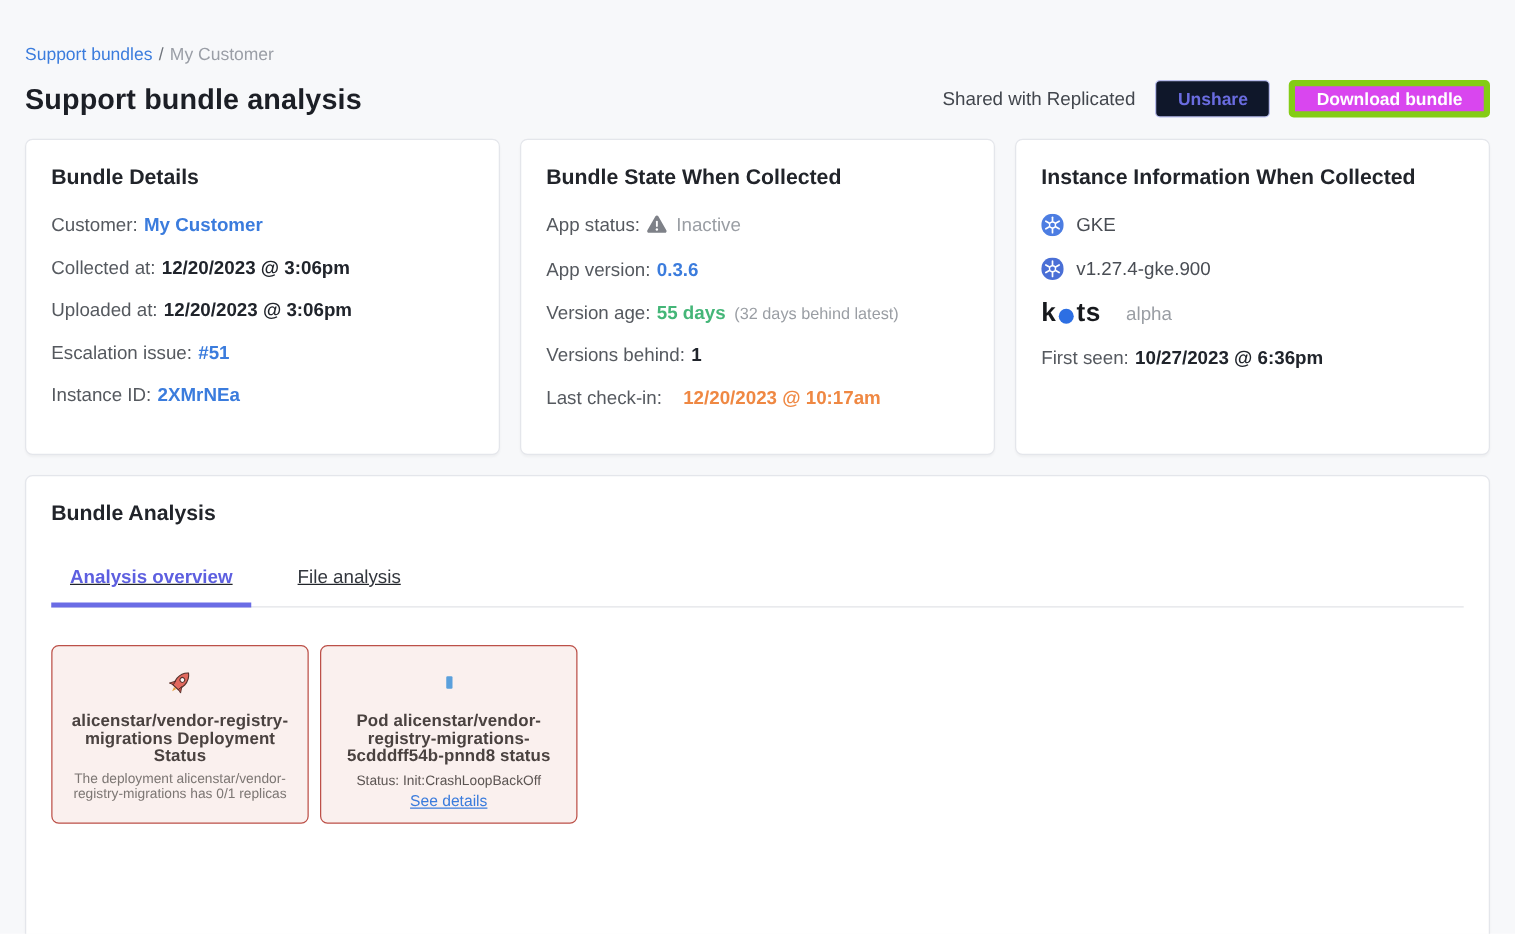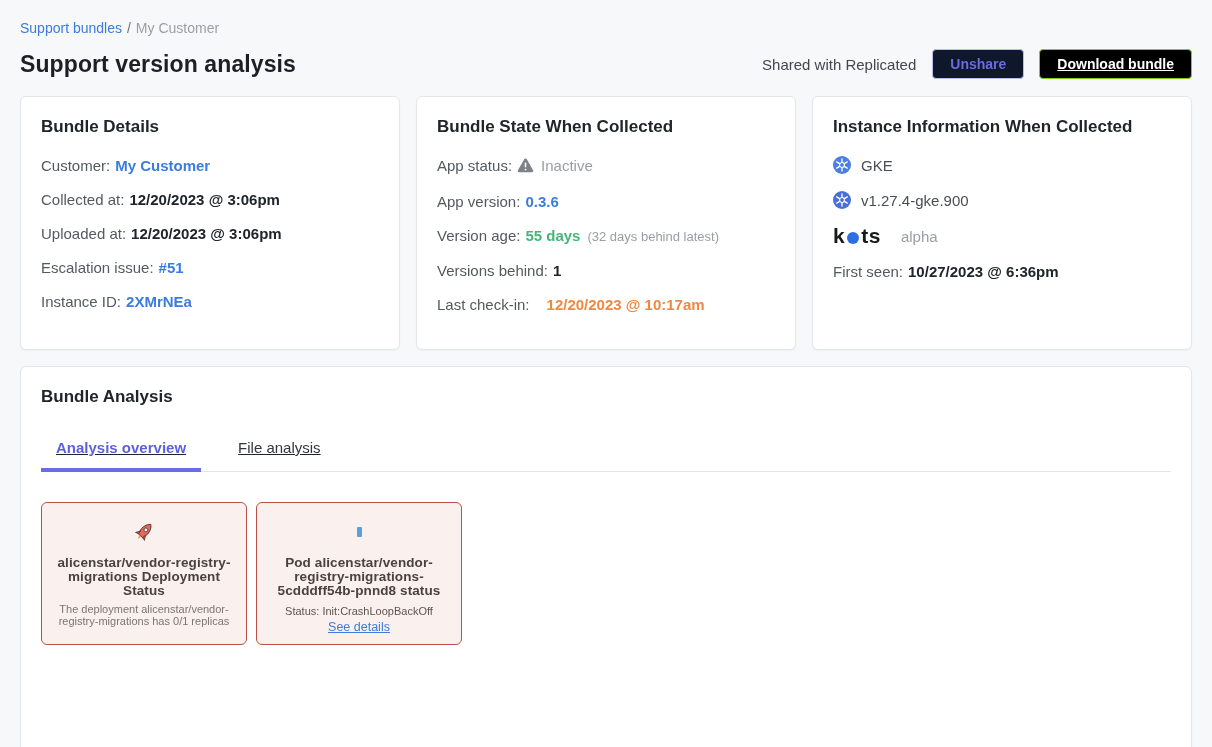--- a/index.html
+++ b/index.html
@@ -5,42 +5,42 @@
   * { margin: 0; padding: 0; box-sizing: border-box; }
   html, body { width: 1212px; height: 747px; overflow: hidden; }
   body {
     background: #f7f8fa;
     font-family: "Liberation Sans", "DejaVu Sans", sans-serif;
     color: #21242a;
   }
   .page { padding: 0 20px; }
 
   
-  .breadcrumb { padding-top: 20px; font-size: 14px; color: #9a9ea6; }
+  .breadcrumb { padding-top: 35px; font-size: 14px; color: #9a9ea6; }
   .breadcrumb a { color: #3b7cdd; text-decoration: none; cursor: pointer; }
   .breadcrumb .sep { margin: 0 5px; color: #6f737b; }
 
   
   .header-row {
     margin-top: 13px;
     display: flex; align-items: center; justify-content: space-between;
   }
   .page-title { font-size: 23px; font-weight: 700; color: #1c1f26; letter-spacing: 0.1px; }
   .header-actions { display: flex; align-items: center; gap: 15px; }
   .shared-text { font-size: 15px; color: #42464d; margin-right: 1px; }
   .btn {
     font-family: inherit; font-size: 14px; font-weight: 700;
     border-radius: 4px; padding: 8px 17px; cursor: pointer; line-height: 1;
     height: 30px; display: inline-flex; align-items: center;
   }
   .btn-outline {
     background: #0f172a; border: 1px solid #b9bdec; color: #6a6ce0;
   }
   .btn-primary {
-    background: #000000; border: 1px solid #84cc16; color: #ffffff; text-decoration: underline;
+    background: #d946ef; border: 5px solid #84cc16; color: #ffffff;
   }
 
   
   .cards-row {
     margin-top: 17px;
     display: grid; grid-template-columns: 1fr 1fr 1fr; gap: 16px;
   }
   .card {
     background: #ffffff;
     border: 1px solid #e4e6eb;
@@ -125,21 +125,21 @@
 </head>
 <body>
 
 <div class="page">
 
   <div class="breadcrumb">
     <a>Support bundles</a><span class="sep">/</span><span>My Customer</span>
   </div>
 
   <div class="header-row">
-    <div class="page-title">Support version analysis</div>
+    <div class="page-title">Support bundle analysis</div>
     <div class="header-actions">
       <span class="shared-text">Shared with Replicated</span>
       <button class="btn btn-outline">Unshare</button>
       <button class="btn btn-primary">Download bundle</button>
     </div>
   </div>
 
   <div class="cards-row">
 
     <div class="card info-card">

